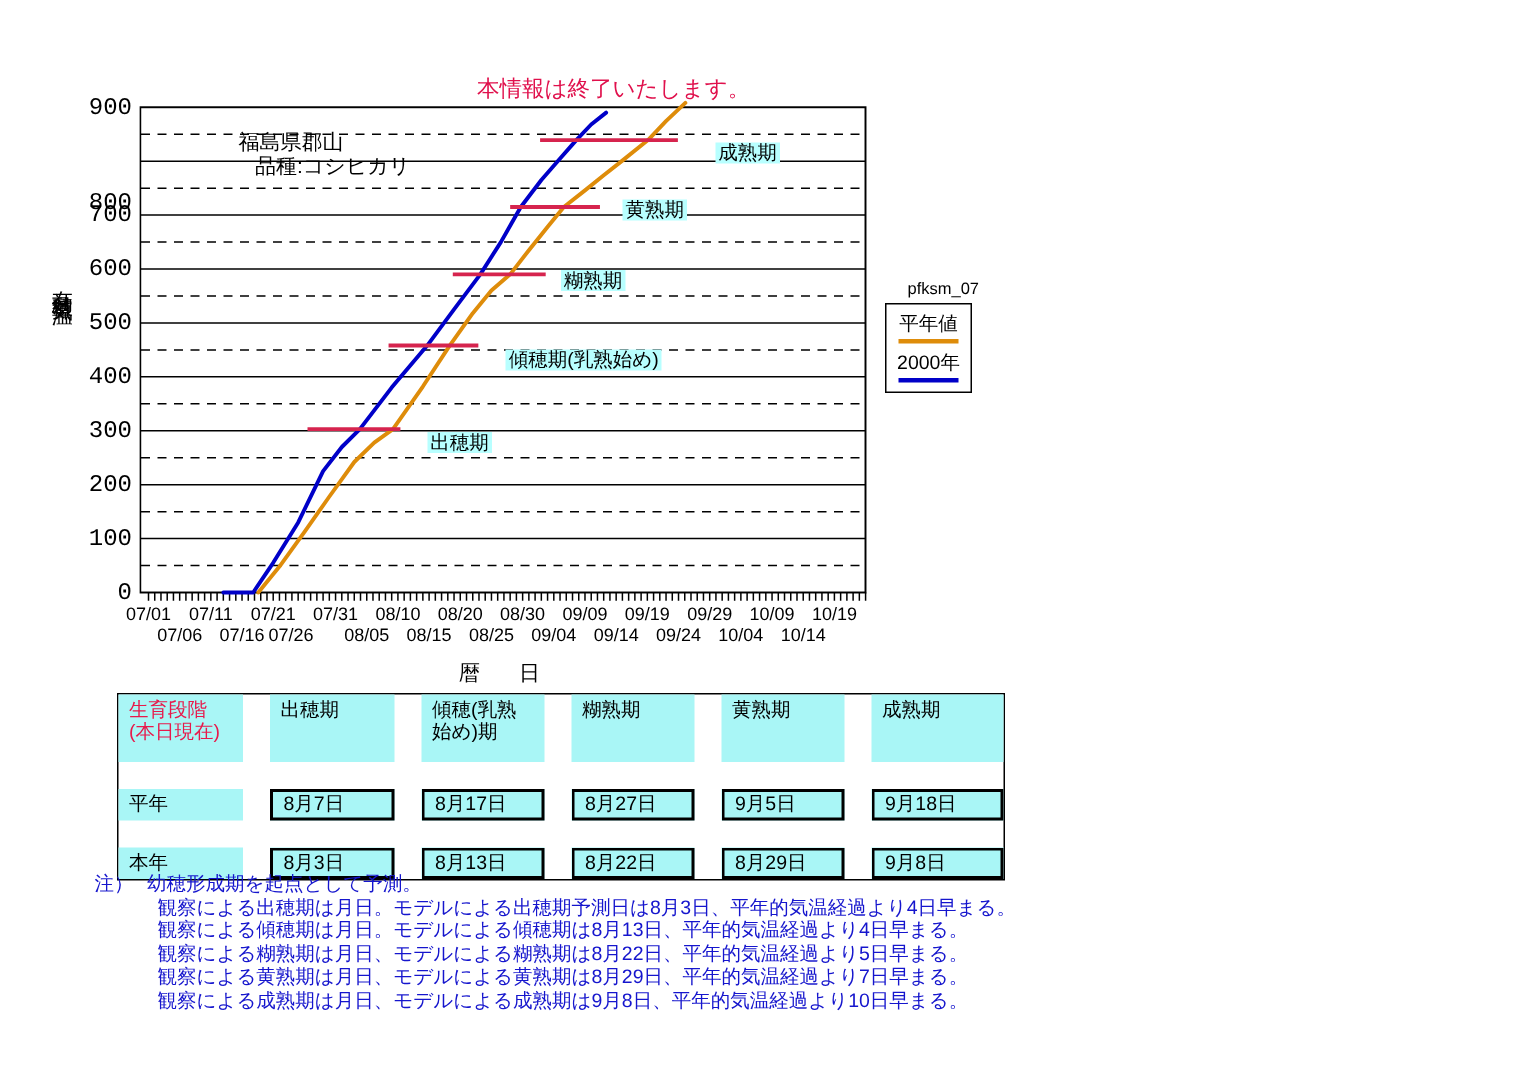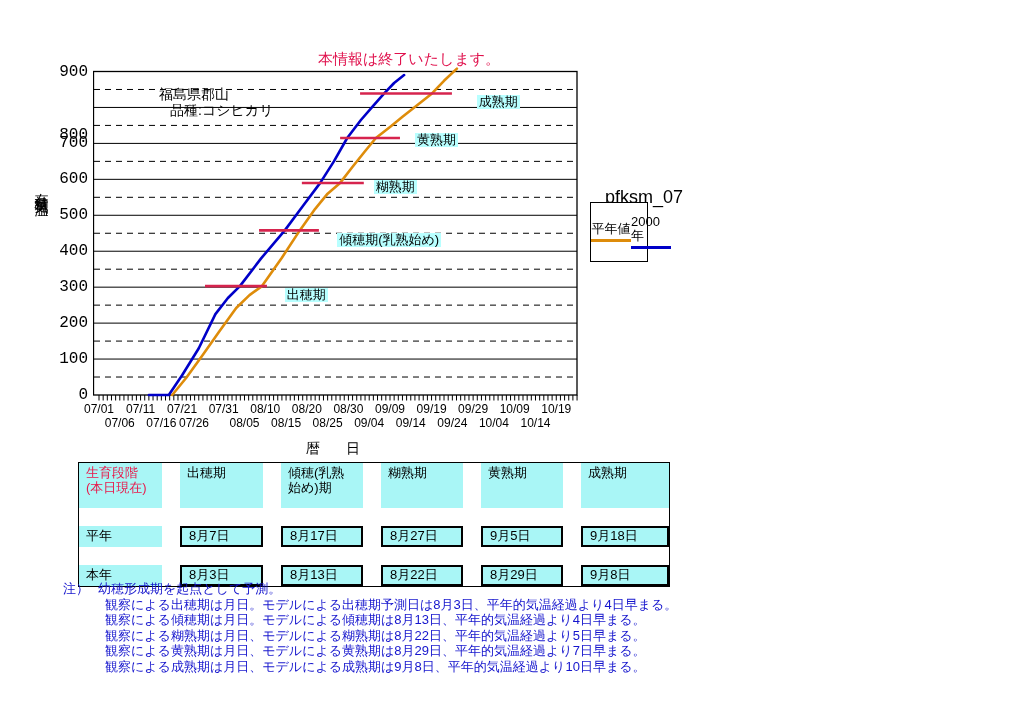--- a/index.html
+++ b/index.html
@@ -6,23 +6,23 @@
   body{font-family:"Liberation Sans","DejaVu Sans",sans-serif;}
   #stage{position:relative;width:1024px;height:724px;background:#fff;overflow:hidden;}
   .abs{position:absolute;}
   .hdr{font-size:14px;color:#000;white-space:nowrap;margin-top:48px;}
   .notice{font-size:15px;color:#E0104C;white-space:nowrap;}
   .ytitle{writing-mode:vertical-rl;text-orientation:upright;font-size:14px;color:#000;letter-spacing:2px;}
   .xtitle{font-size:14px;color:#000;letter-spacing:6px;white-space:nowrap;}
   .ytick{position:absolute;width:42px;text-align:right;font-size:16px;color:#000;line-height:14px;font-family:Liberation Mono, monospace;}
   .xtick{position:absolute;width:48px;text-align:center;font-size:12px;color:#000;line-height:13px;}
   .stage-label{position:absolute;font-size:13px;line-height:14px;color:#000;background:#B8FFFF;padding:0 2px;white-space:nowrap;}
-  .legend-title{font-size:18px;color:#000;white-space:nowrap;}
+  .legend-title{font-size:11px;color:#000;white-space:nowrap;}
   .legend-box{position:absolute;left:590px;top:202px;width:56px;height:58px;border:1px solid #000;background:#fff;
-              display:flex;flex-direction:row;justify-content:space-evenly;align-items:center;}
+              display:flex;flex-direction:column;justify-content:space-evenly;align-items:center;}
   .legend-entry{display:flex;flex-direction:column;align-items:center;}
   .legend-entry .lab{font-size:13px;line-height:14px;color:#000;}
   .legend-entry .sw{width:40px;height:3px;margin-top:3px;}
   
   .gtable{position:absolute;left:78px;top:462px;border:1px solid #000;background:#fff;
           display:grid;grid-template-columns:83px 83px 82px 82px 82px 88px;grid-template-rows:45px 21px 21px;gap:18px;}
   .gcell{background:#A9F6F6;font-size:13px;color:#000;overflow:hidden;}
   .gth{padding:2px 2px 0 7px;white-space:pre-line;line-height:15px;}
   .gth-red{color:#E8194B;}
   .growlabel{padding:2px 2px 0 7px;line-height:16px;}

